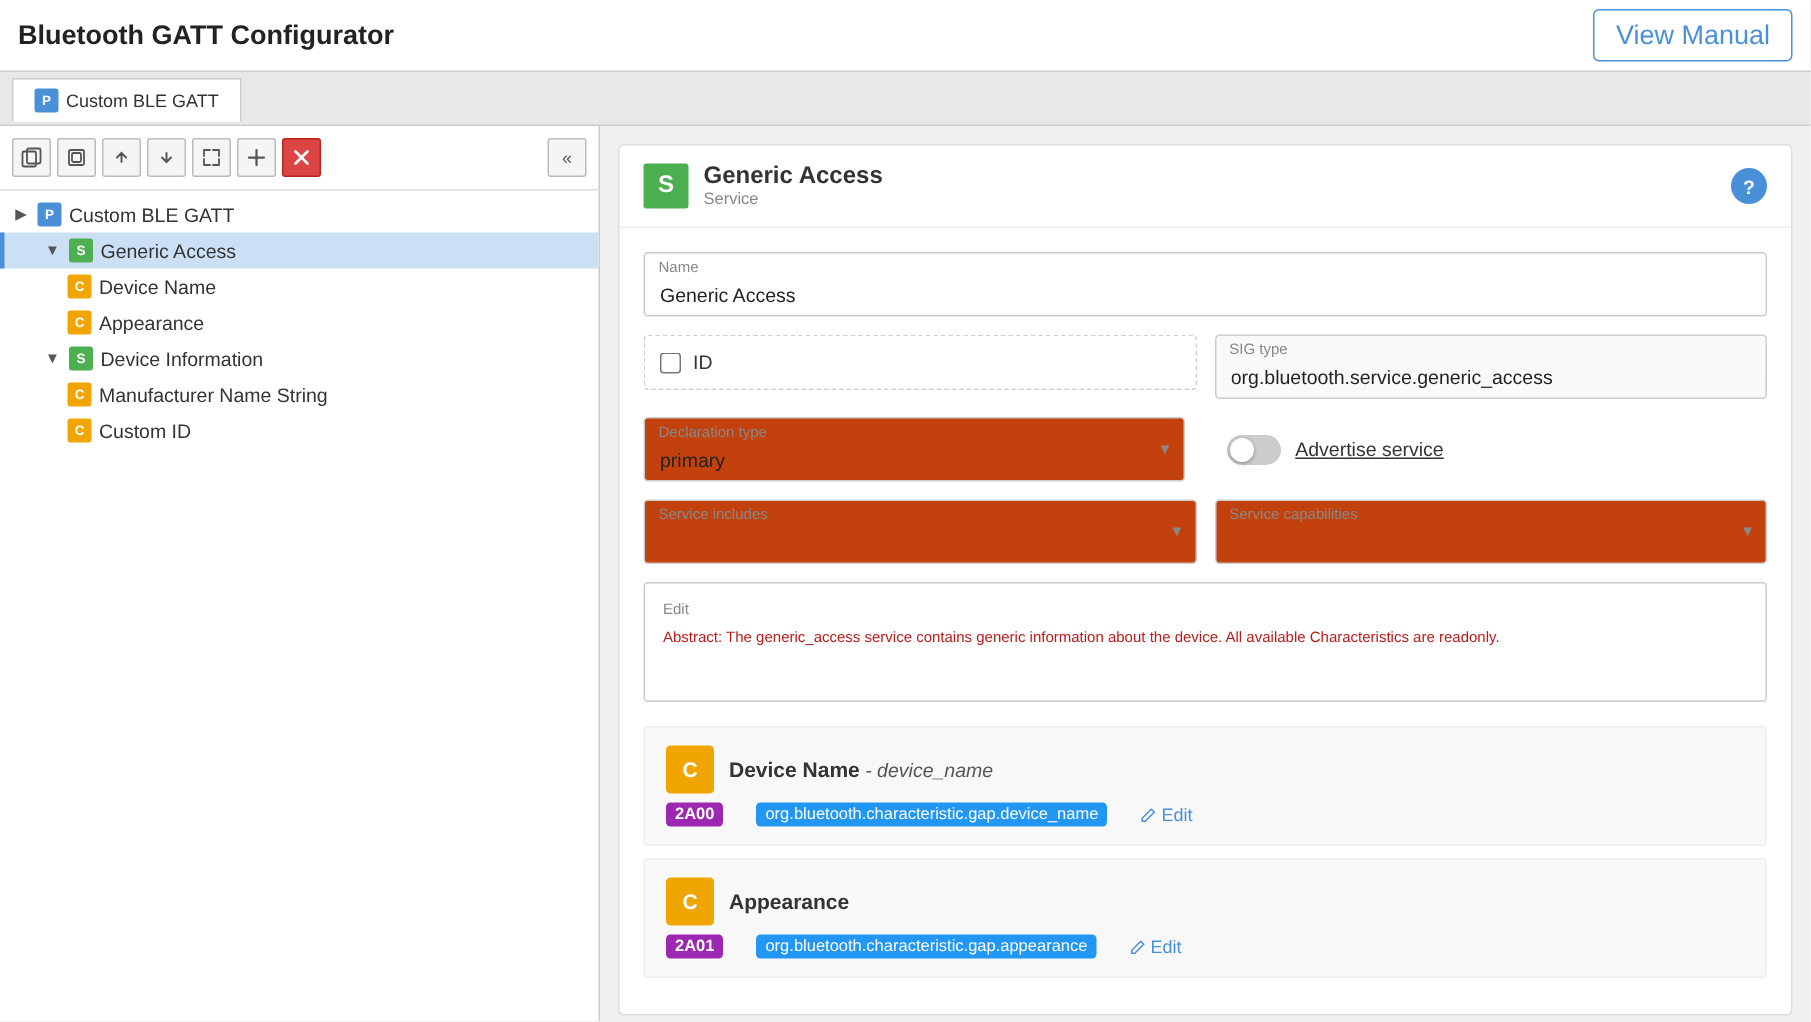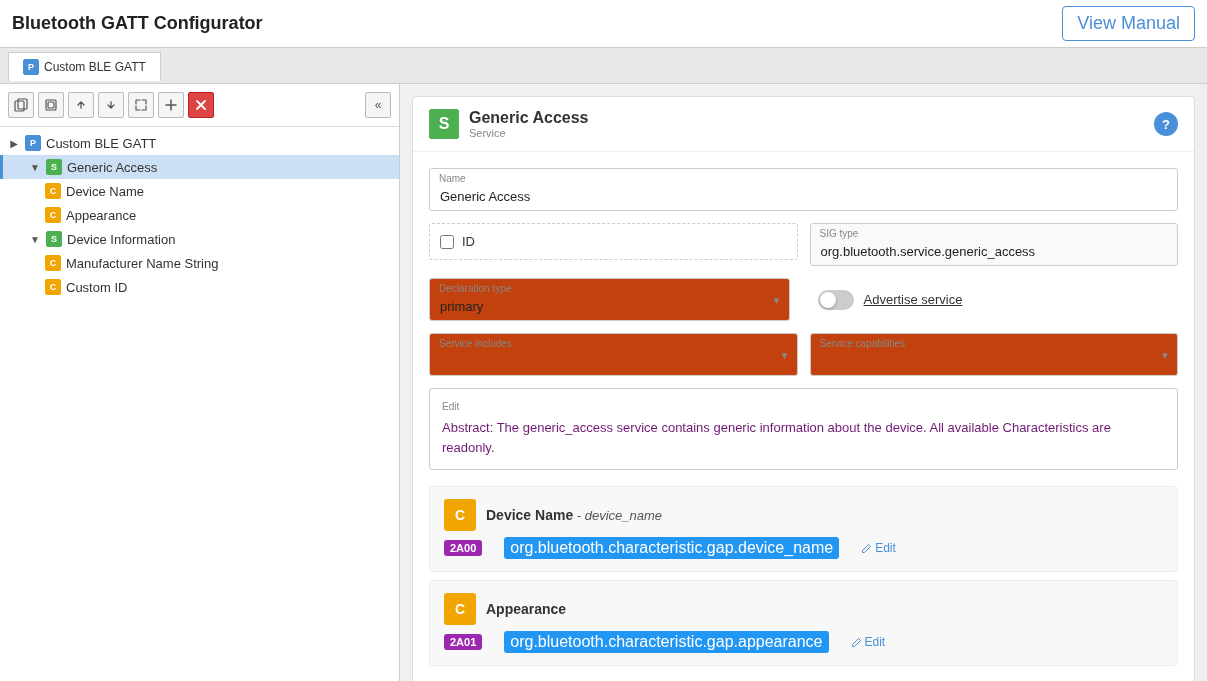--- a/index.html
+++ b/index.html
@@ -57,30 +57,30 @@
     .select-arrow { position: absolute; right: 8px; top: 50%; transform: translateY(-50%); font-size: 10px; color: #888; pointer-events: none; }
     .select-label { font-size: 10px; color: #888; position: absolute; top: 5px; left: 10px; }
 
     .toggle-row { display: flex; align-items: center; gap: 10px; padding: 8px 0; }
     .toggle { width: 36px; height: 20px; background: #ccc; border-radius: 10px; position: relative; cursor: pointer; }
     .toggle-knob { width: 16px; height: 16px; background: #fff; border-radius: 50%; position: absolute; top: 2px; left: 2px; box-shadow: 0 1px 3px rgba(0,0,0,0.3); transition: left 0.2s; }
     .toggle-label { font-size: 13px; color: #333; }
 
     .info-box { border: 1px solid #ccc; border-radius: 3px; padding: 12px; min-height: 80px; }
     .info-label { font-size: 10px; color: #888; margin-bottom: 6px; }
-    .info-text { font-size: 13px; color: #701a75; line-height: 1.5; }
+    .info-text { font-size: 10px; color: #b91c1c; line-height: 1.5; }
 
     .characteristic-item { background: #f8f8f8; border: 1px solid #eee; border-radius: 3px; padding: 12px 14px; margin-bottom: 8px; }
     .char-header { display: flex; align-items: center; gap: 10px; margin-bottom: 6px; }
     .char-icon { width: 32px; height: 32px; background: #f0a500; border: 2px solid #f0a500; border-radius: 3px; color: #fff; font-size: 14px; font-weight: 700; display: flex; align-items: center; justify-content: center; }
     .char-name { font-size: 14px; font-weight: 600; }
     .char-name-italic { font-style: italic; font-weight: 400; color: #555; }
     .char-tags { display: flex; align-items: center; gap: 22px; flex-wrap: wrap; }
     .tag-hex { background: #9c27b0; color: #fff; border-radius: 3px; padding: 2px 6px; font-size: 11px; font-weight: 600; }
-    .tag-sig { background: #2196f3; color: #fff; border-radius: 3px; padding: 2px 6px; font-size: 16px; }
+    .tag-sig { background: #2196f3; color: #fff; border-radius: 3px; padding: 2px 6px; font-size: 11px; }
     .edit-link { color: #4a90d9; font-size: 12px; cursor: pointer; display: flex; align-items: center; gap: 3px; text-align: right; }
 
     .characteristics-section { padding: 0 16px 16px 16px; }
   </style>
 </head>
 <body>
 
 <div class="top-bar">
   <span class="top-bar-title">Bluetooth GATT Configurator</span>
   <div class="top-bar-right">

